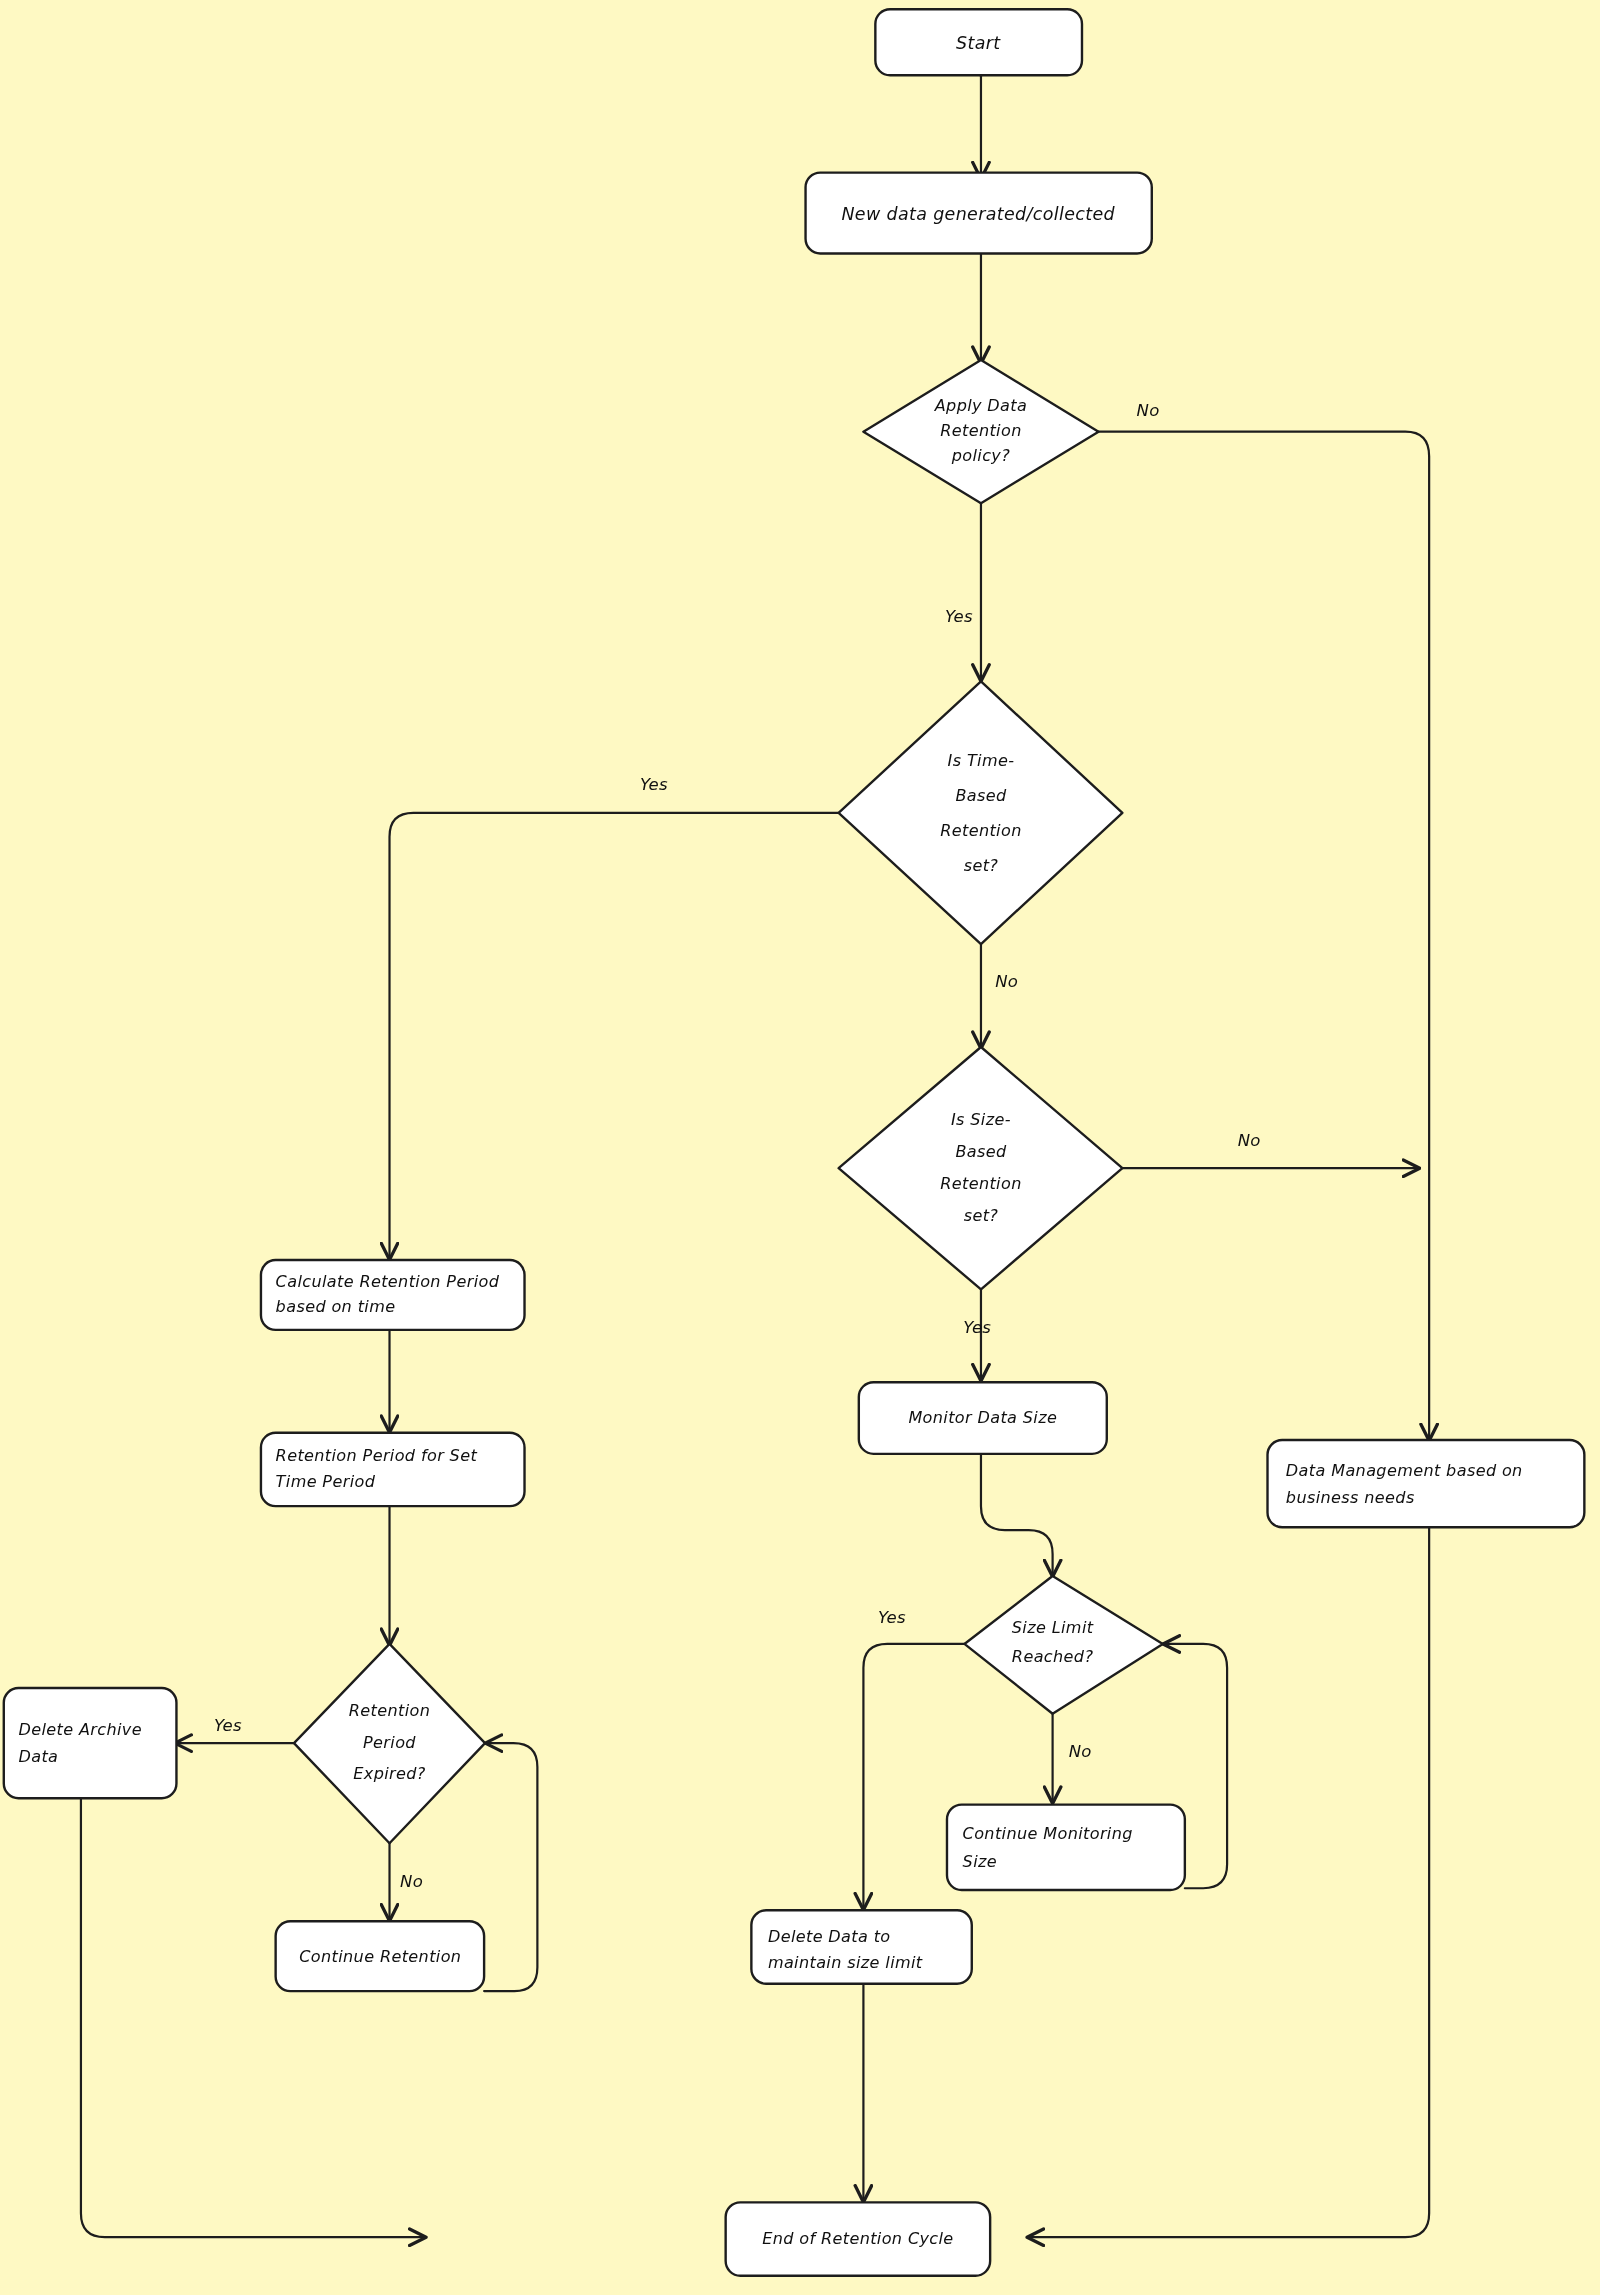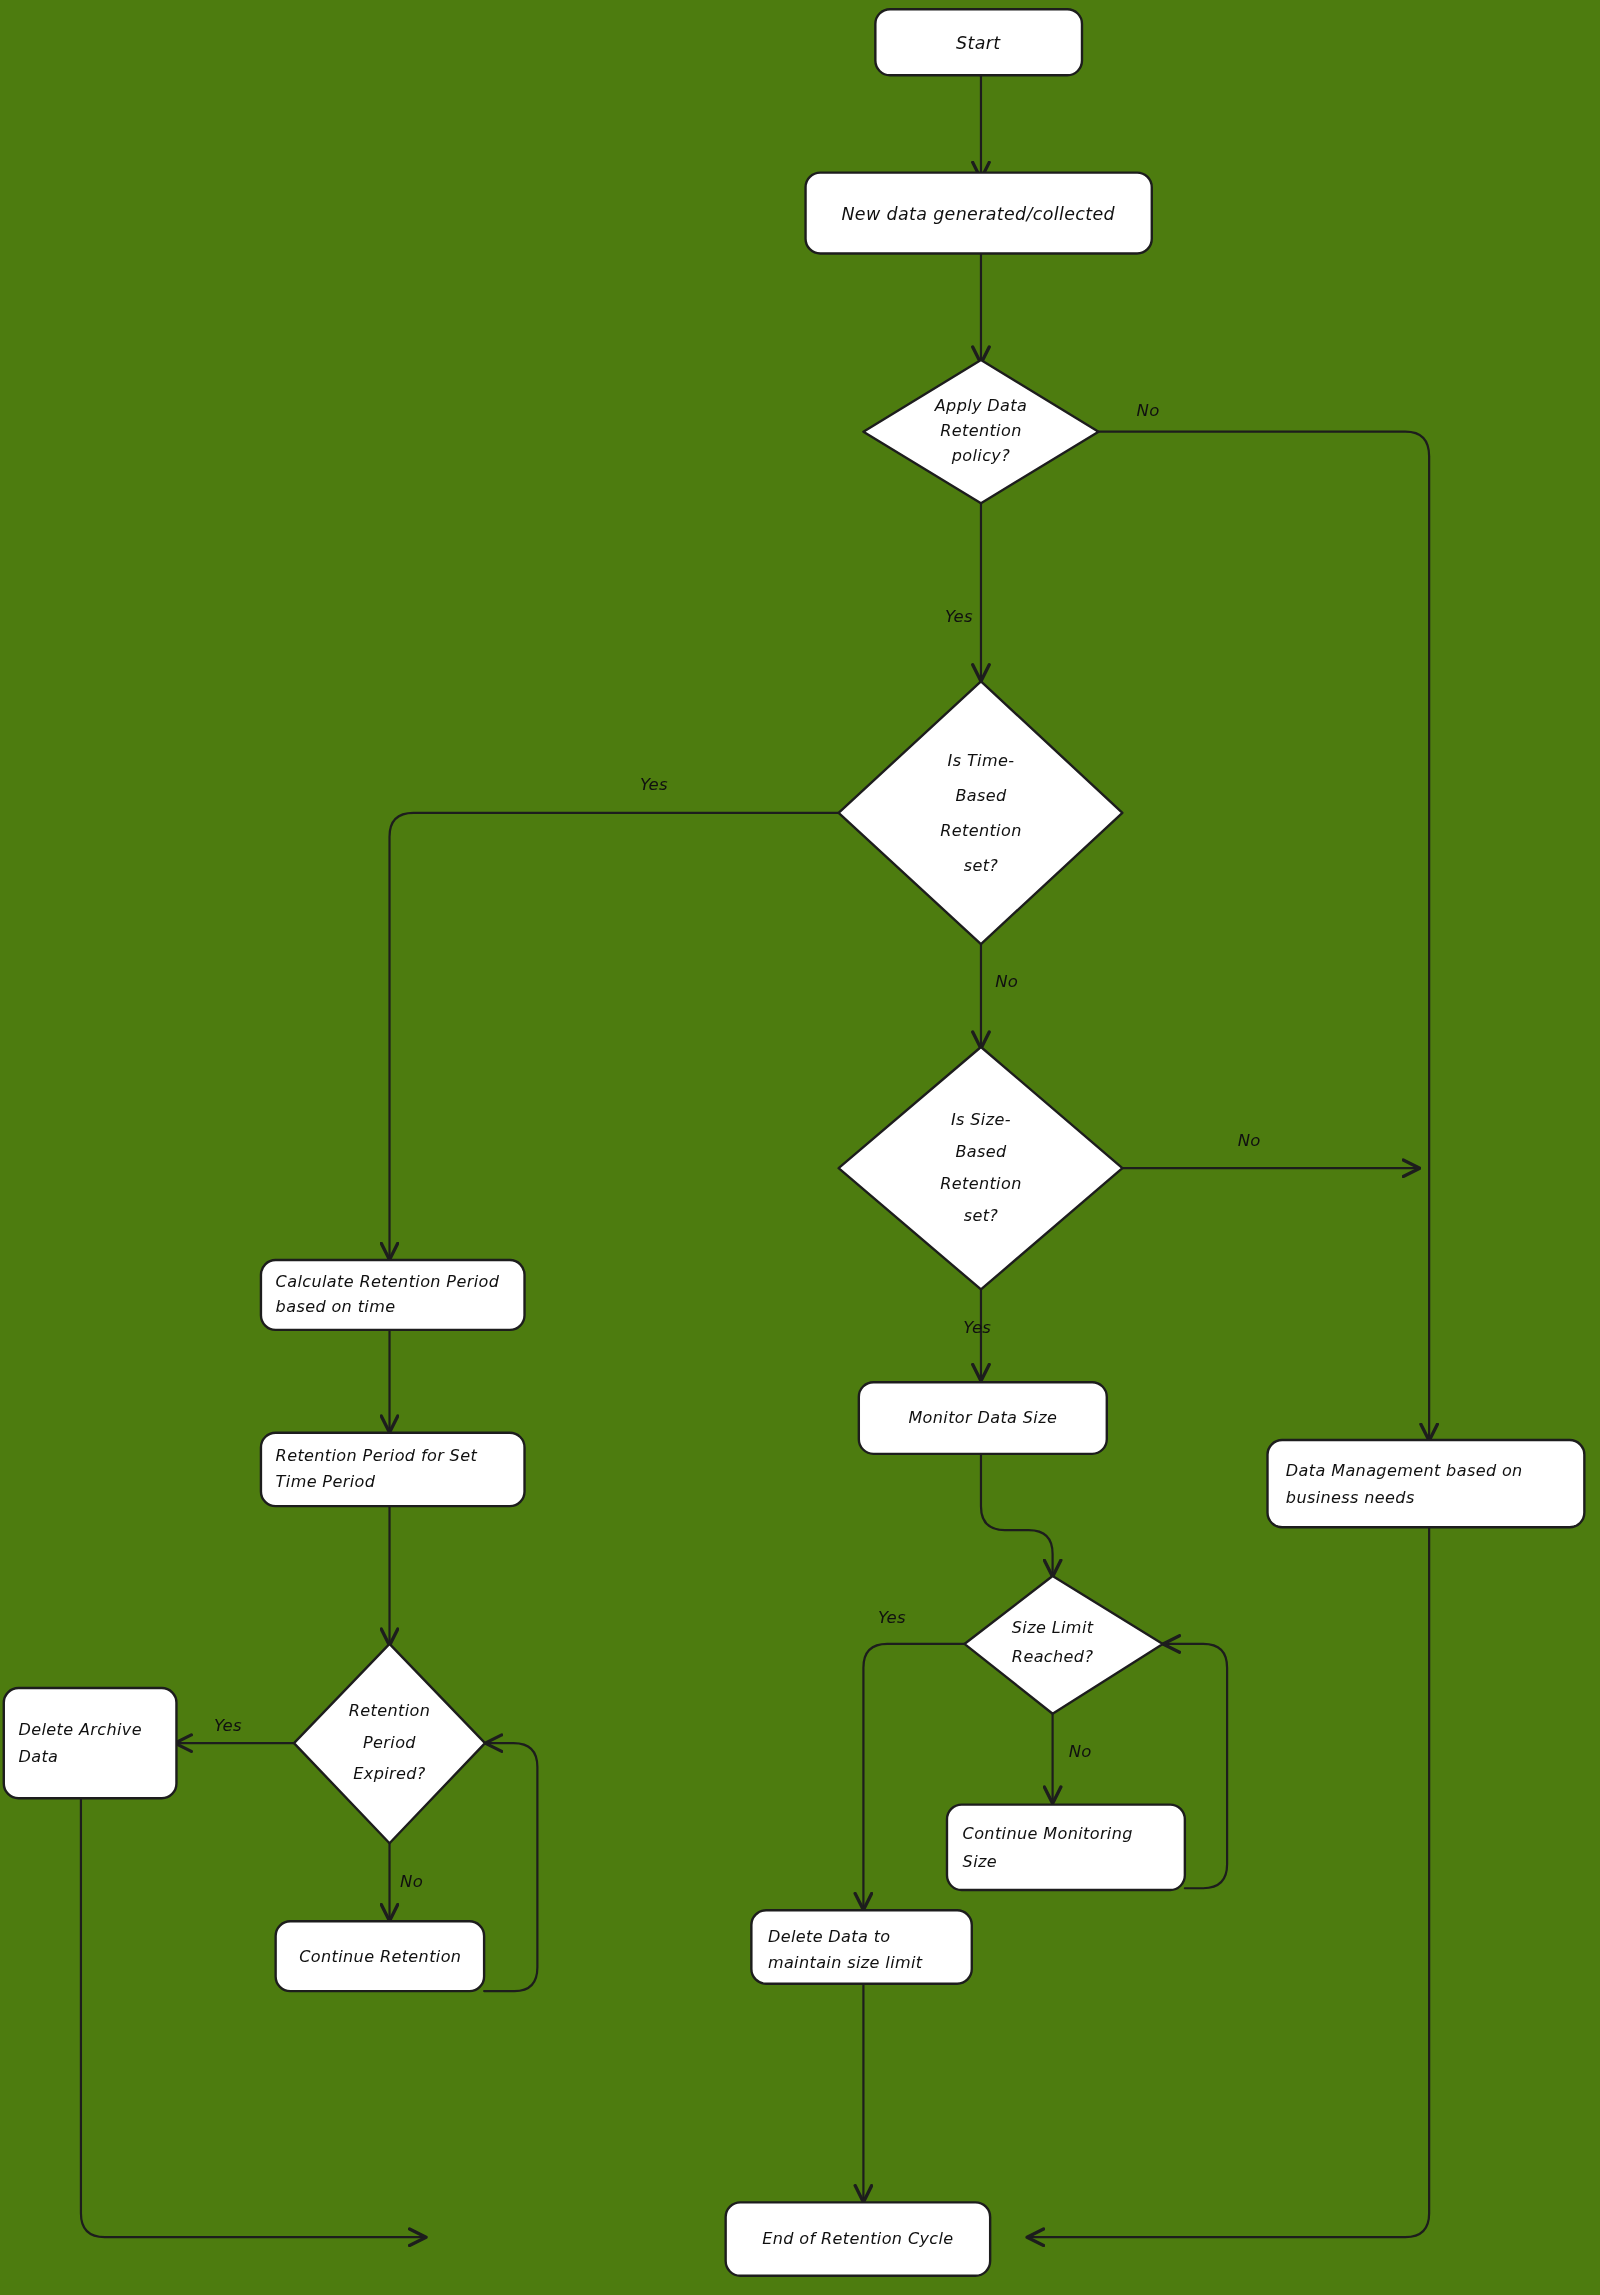--- a/index.html
+++ b/index.html
@@ -4,21 +4,21 @@
 <style>
   html, body {
     margin: 0;
     padding: 0;
     background: #ffffff;
   }
   #canvas-wrap {
     position: relative;
     width: 1601px;
     height: 2296px;
-    background: #4d7c0f;
+    background: #fef9c3;
     overflow: hidden;
   }
   svg#flow {
     display: block;
     width: 1601px;
     height: 2296px;
     font-family: "DejaVu Sans", sans-serif;
   }
   .node-shape {
     fill: #ffffff;

